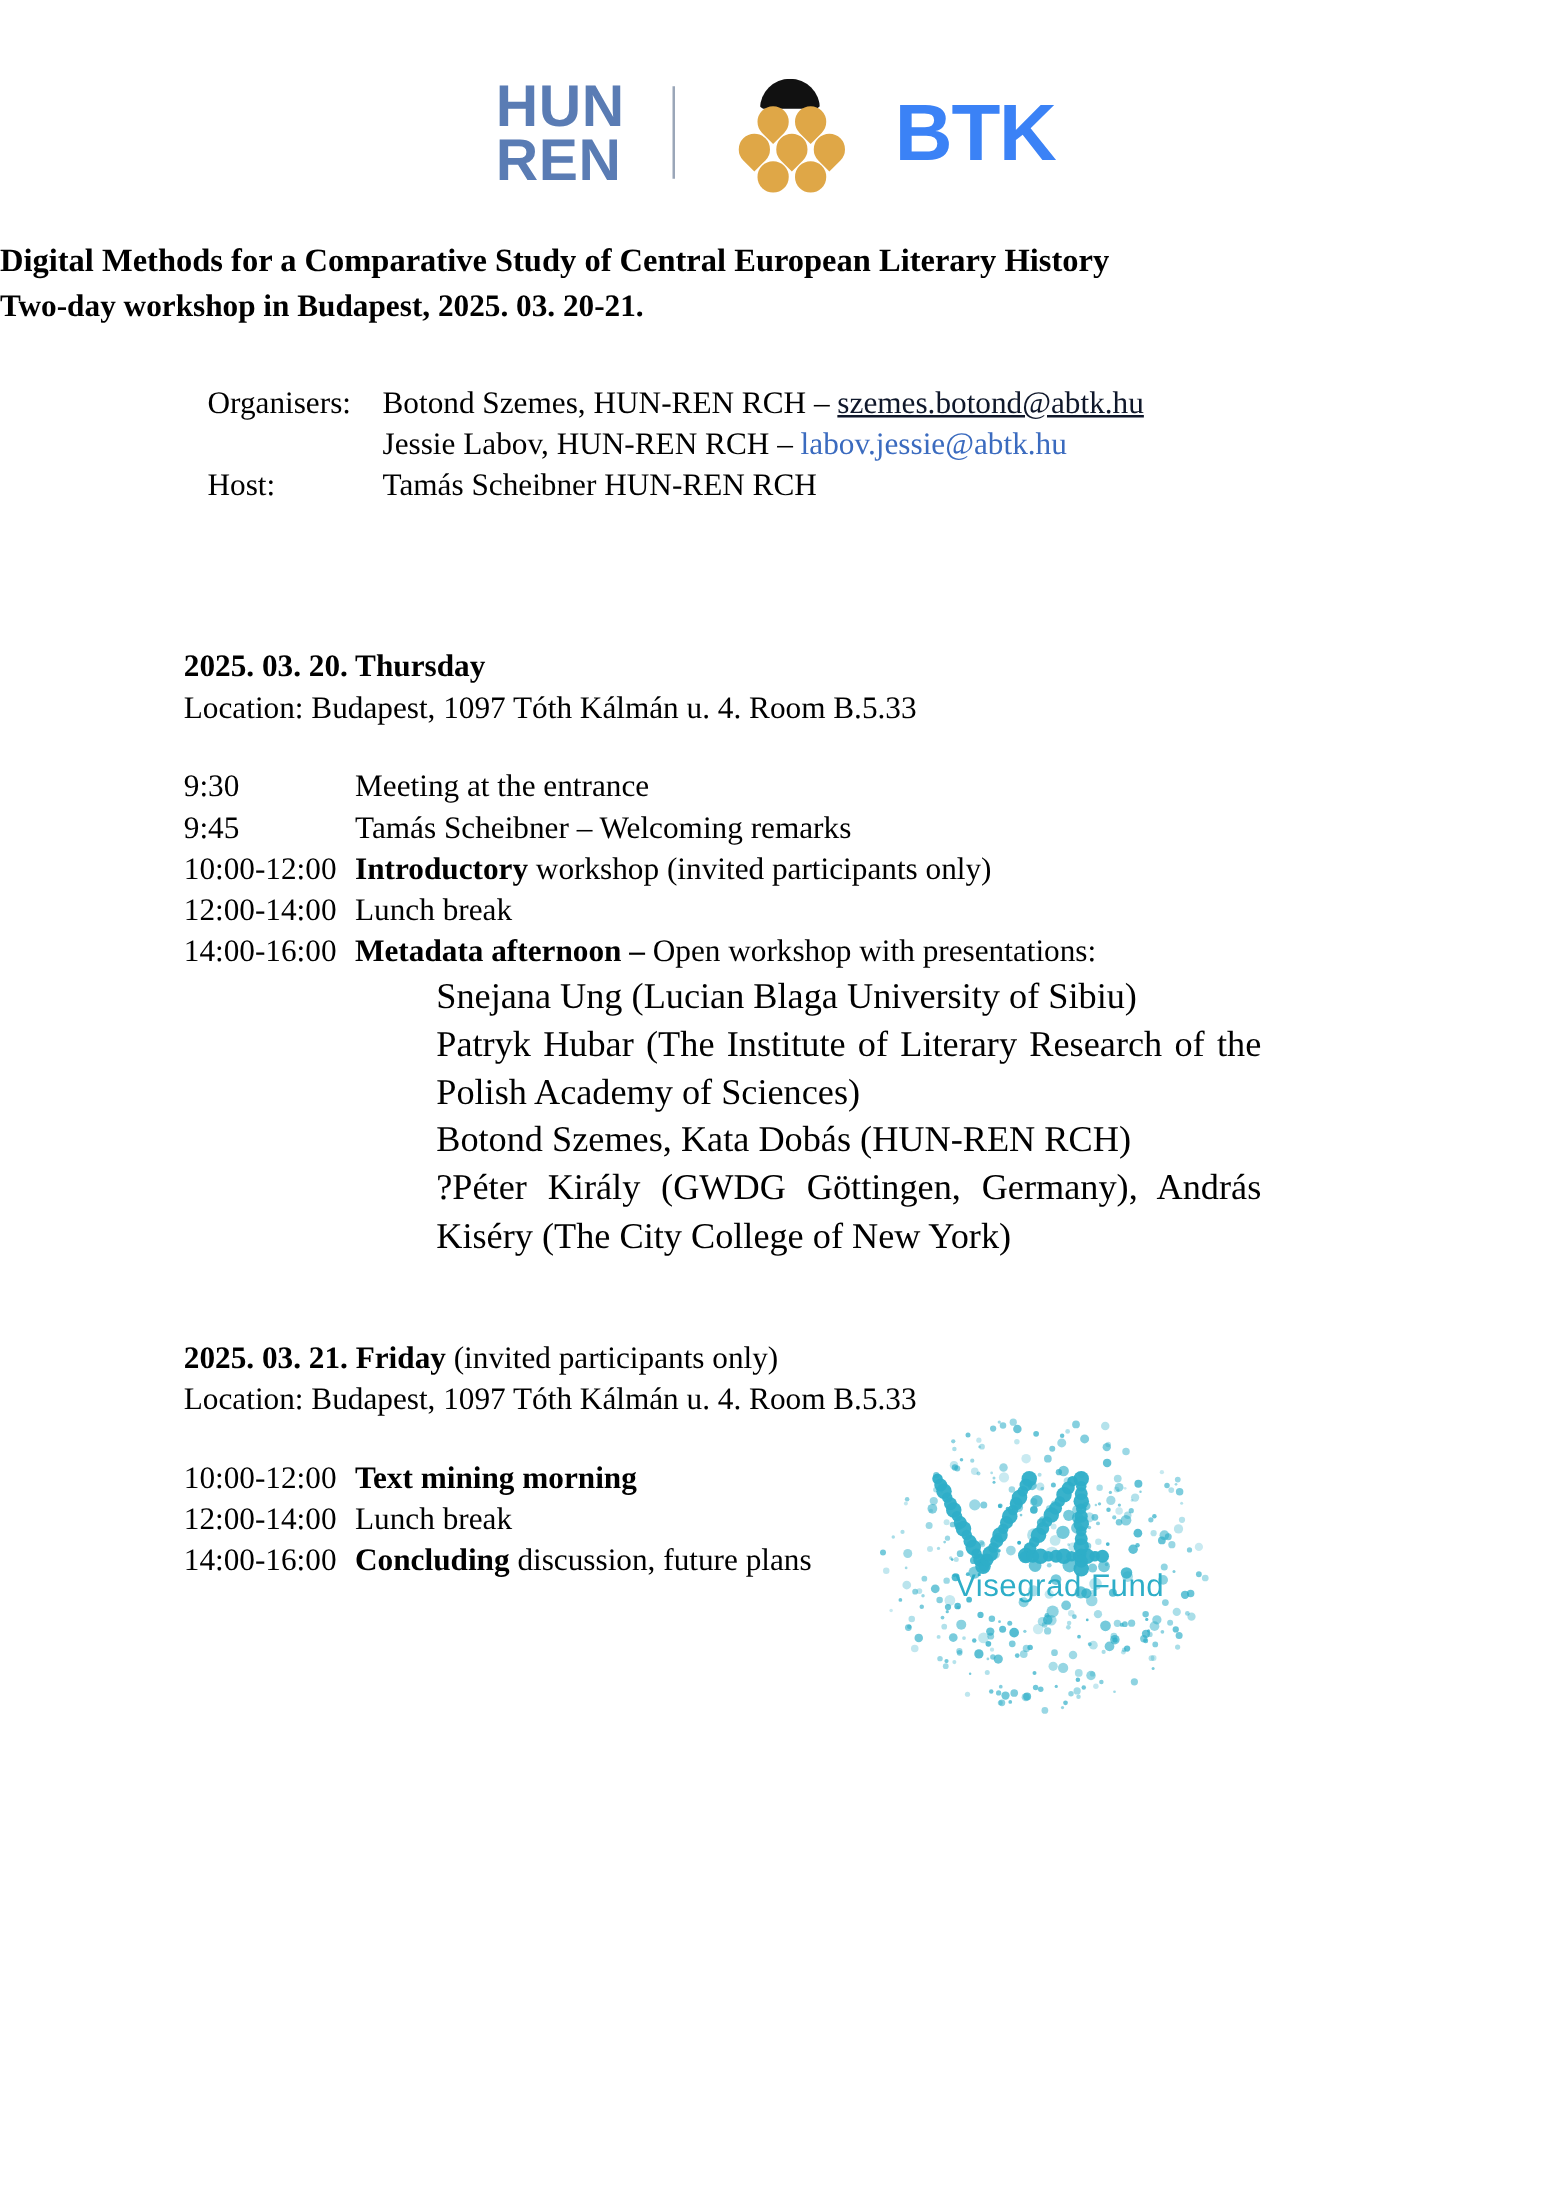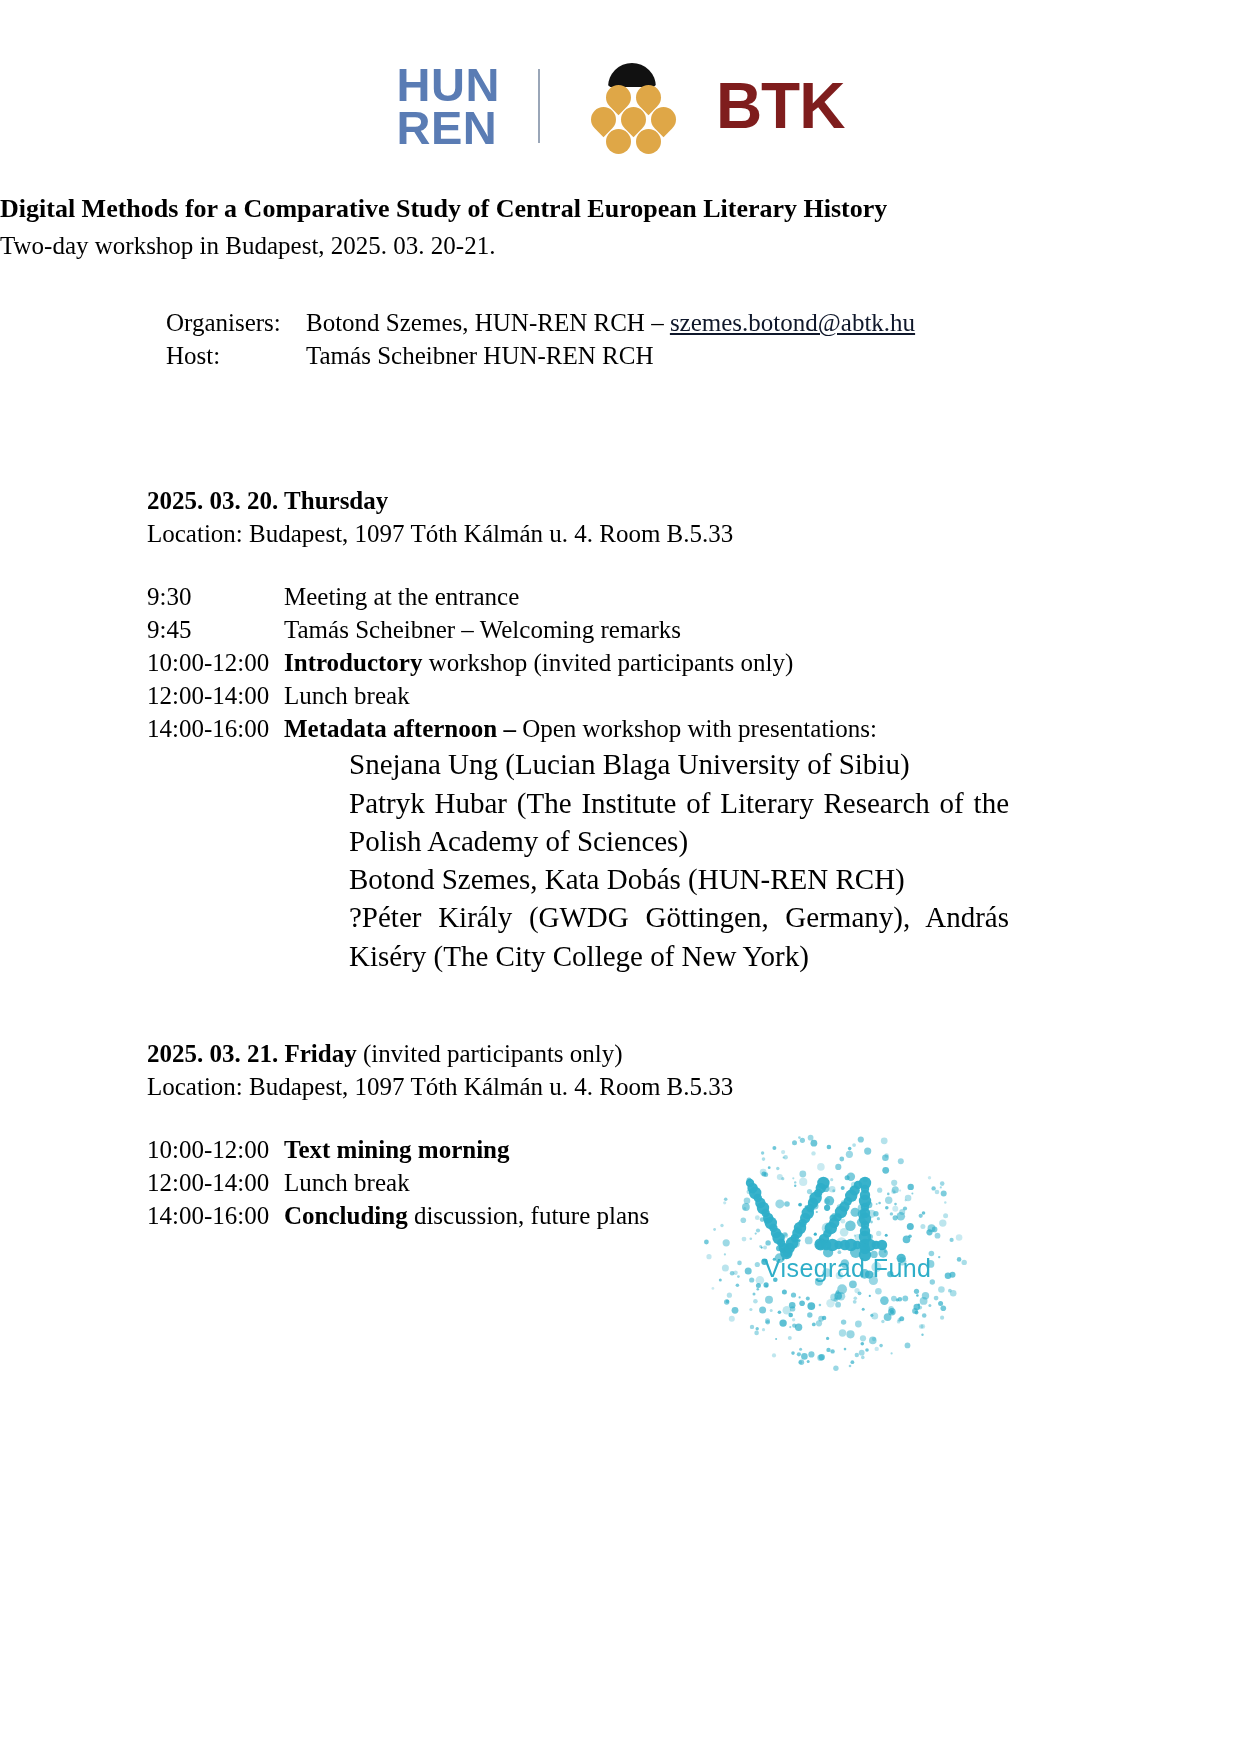--- a/index.html
+++ b/index.html
@@ -93,36 +93,36 @@
   .drop.d3 { left: 13px; top: 44px; }
   .drop.d4 { left: 43px; top: 44px; }
   .drop.d5 { left: 73px; top: 44px; }
   .drop.d6 { left: 28px; top: 66px; border-radius: 50% 50% 50% 50%; transform: none; }
   .drop.d7 { left: 58px; top: 66px; border-radius: 50% 50% 50% 50%; transform: none; }
   .btk-word {
     font-family: "Liberation Sans", "DejaVu Sans", sans-serif;
     font-weight: 700;
     font-size: 64px;
     letter-spacing: -1px;
-    color: #7f1d1d;
+    color: #3b82f6;
     line-height: 1;
   }
 
   
   .title-block {
     margin-top: 42px;
   }
   .doc-title {
     font-size: 26px;
     font-weight: 700;
     line-height: 1.3;
   }
   .doc-subtitle {
     font-size: 25px;
-    font-weight: 400;
+    font-weight: 700;
     line-height: 1.3;
     margin-top: 4px;
   }
 
   
   .body-area {
     padding-left: 147px;
     padding-right: 120px;
     margin-top: 44px;
     font-size: 25px;
@@ -234,20 +234,24 @@
     <div class="doc-subtitle">Two-day workshop in Budapest, 2025. 03. 20-21.</div>
   </div>
 
   <div class="body-area">
 
     <table class="meta-table">
       <tbody>
           <tr>
         <td class="meta-label">Organisers:</td>
         <td><span>Botond Szemes, HUN-REN RCH – </span><a class="maillink" href="#">szemes.botond@abtk.hu</a></td>
+      </tr>
+      <tr>
+        <td class="meta-label"></td>
+        <td><span>Jessie Labov, HUN-REN RCH – </span><a class="maillink plain" href="#">labov.jessie@abtk.hu</a></td>
       </tr>
       <tr>
         <td class="meta-label">Host:</td>
         <td>Tamás Scheibner HUN-REN RCH</td>
       </tr>
     </tbody>
       </table>
 
     <div class="spacer-big"></div>
 

